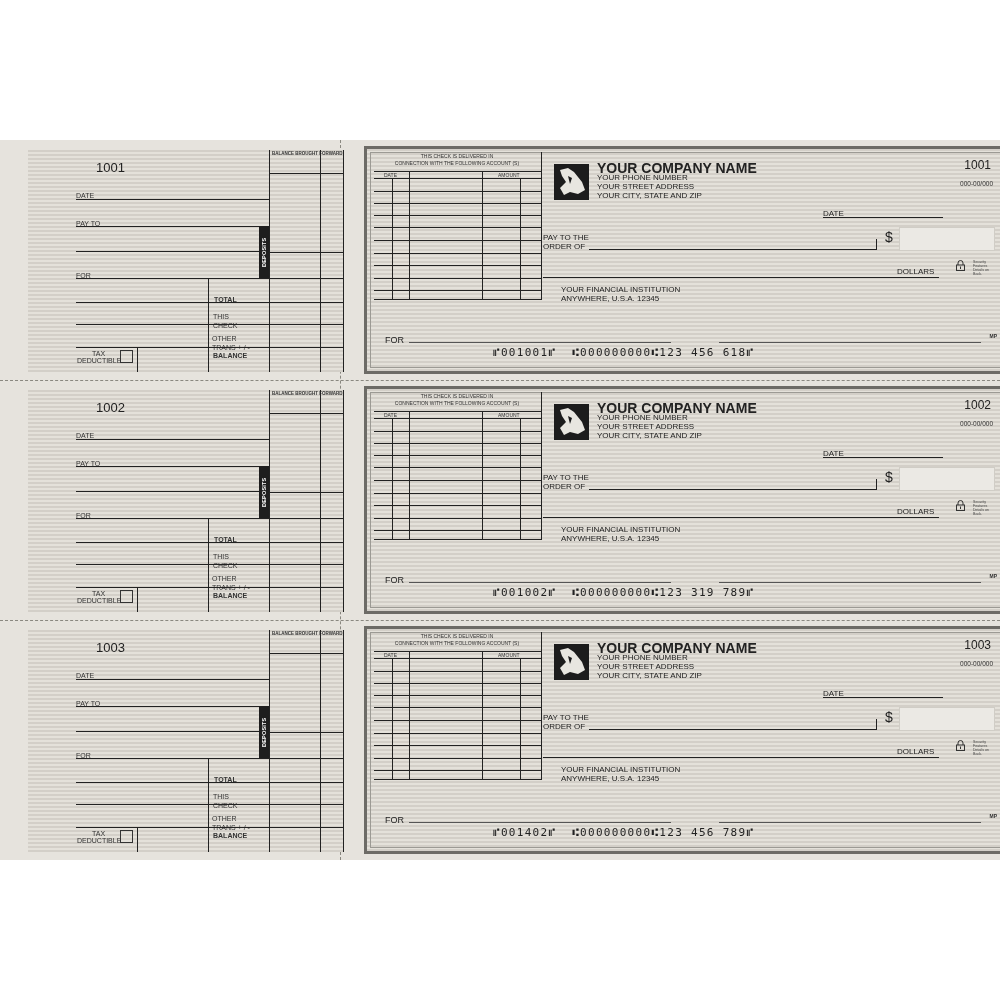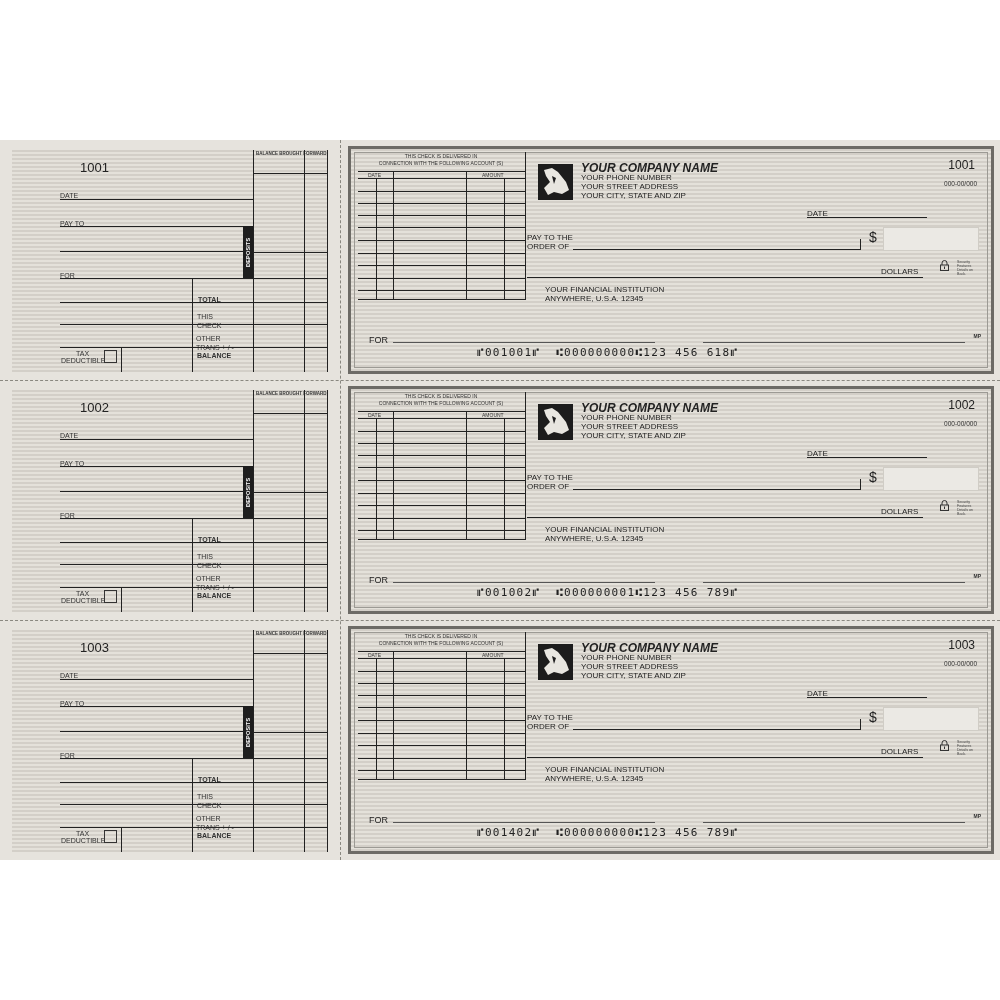--- a/index.html
+++ b/index.html
@@ -1,21 +1,21 @@
 <!DOCTYPE html>
 <html><head>
 <meta charset="utf-8">
 <style>
   * { box-sizing: border-box; margin: 0; padding: 0; }
   html, body { width: 1000px; height: 1000px; background: #ffffff; overflow: hidden; }
   body { font-family: "Liberation Sans", sans-serif; color: #222; position: relative; }
 
   .sheet { position: absolute; left: 0; top: 140px; width: 1000px; height: 720px; background: #e6e3dd; }
 
-  .row { position: absolute; left: 0; width: 836px; height: 240px; }
+  .row { position: absolute; left: 16px; width: 836px; height: 240px; }
 
   
   .perf-h { position: absolute; left: 0; width: 1000px; height: 0; border-top: 1px dashed #8a8880; }
   .perf-v { position: absolute; top: 0; width: 0; height: 720px; border-left: 1px dashed #8a8880; left: 340px; }
 
   .stripes {
     background-image: repeating-linear-gradient(to bottom, #d3cfc8 0px, #d3cfc8 2px, #e4e1da 2px, #e4e1da 4px);
   }
 
   
@@ -32,21 +32,21 @@
   
   .check { position: absolute; left: 348px; top: 6px; width: 646px; height: 228px; border: 3px solid #6d6b66; }
   .check-inner { position: absolute; left: 3px; top: 3px; right: 3px; bottom: 3px; border: 1px solid #9c9a94; }
 
   .acct { position: absolute; left: 5px; top: 3px; width: 170px; height: 148px; border-right: 1px solid #222; }
   .acct .hdr { position: absolute; left: 0; top: 1px; width: 170px; text-align: center; font-size: 5px; color: #333; line-height: 7px; }
   .acct .col { position: absolute; top: 20px; font-size: 5px; color: #333; }
 
   .logo { position: absolute; left: 187px; top: 15px; width: 35px; height: 36px; background: #1c1c1c; }
   .company { position: absolute; left: 230px; top: 15px; font-size: 8px; line-height: 9px; color: #222; }
-  .company .name { font-weight: bold; font-size: 12px; font-style: italic; }
+  .company .name { font-weight: bold; font-size: 14px; }
 
   .chknum { position: absolute; right: 16px; top: 9px; font-size: 12px; color: #222; }
   .routing-frac { position: absolute; right: 14px; top: 31px; font-size: 6.5px; color: #333; }
   .small { position: absolute; font-size: 8px; color: #222; }
   .amount-box { position: absolute; left: 532px; top: 78px; width: 96px; height: 24px; background: #ebe9e4; border: 1px solid #d0cdc6; }
   .dollar { position: absolute; left: 518px; top: 80px; font-size: 14px; color: #222; }
   .lock { position: absolute; left: 589px; top: 111px; width: 9px; height: 11px; }
   .secure { position: absolute; left: 606px; top: 111px; font-size: 3.6px; line-height: 4px; color: #444; }
   .micr { position: absolute; left: 126px; top: 197px; font-family: "DejaVu Sans Mono", monospace; font-size: 11px; letter-spacing: 1.3px; color: #222; white-space: pre; }
   .mp { position: absolute; right: 10px; top: 184px; font-size: 5px; font-weight: bold; color: #333; }
@@ -260,21 +260,21 @@
           <div>Features</div>
           <div>Details on</div>
           <div>Back.</div>
         </div>
       <span class="small" style="left:194px;top:136px;">YOUR FINANCIAL INSTITUTION</span>
       <span class="small" style="left:194px;top:145px;">ANYWHERE, U.S.A. 12345</span>
       <span class="small" style="left:18px;top:186px;font-size:9px;">FOR</span>
       <div class="line" style="left:42px;top:193px;width:262px;border-top-color:#555;"></div>
       <div class="line" style="left:352px;top:193px;width:262px;border-top-color:#555;"></div>
       <span class="mp">MP</span>
-      <span class="micr">⑈001002⑈  ⑆000000001⑆123 456 789⑈</span>
+      <span class="micr">⑈001002⑈  ⑆000000000⑆123 319 789⑈</span>
     </div>
   </div>
 
   <div class="row" style="top:480px;">
     <div class="stub stripes">
       <span class="num">1003</span>
       <span class="bbf">BALANCE BROUGHT FORWARD</span>
       <span class="lbl" style="left:48px;top:42px;">DATE</span>
       <div class="line" style="left:48px;top:49px;width:193px;"></div>
       <span class="lbl" style="left:48px;top:70px;">PAY TO</span>

